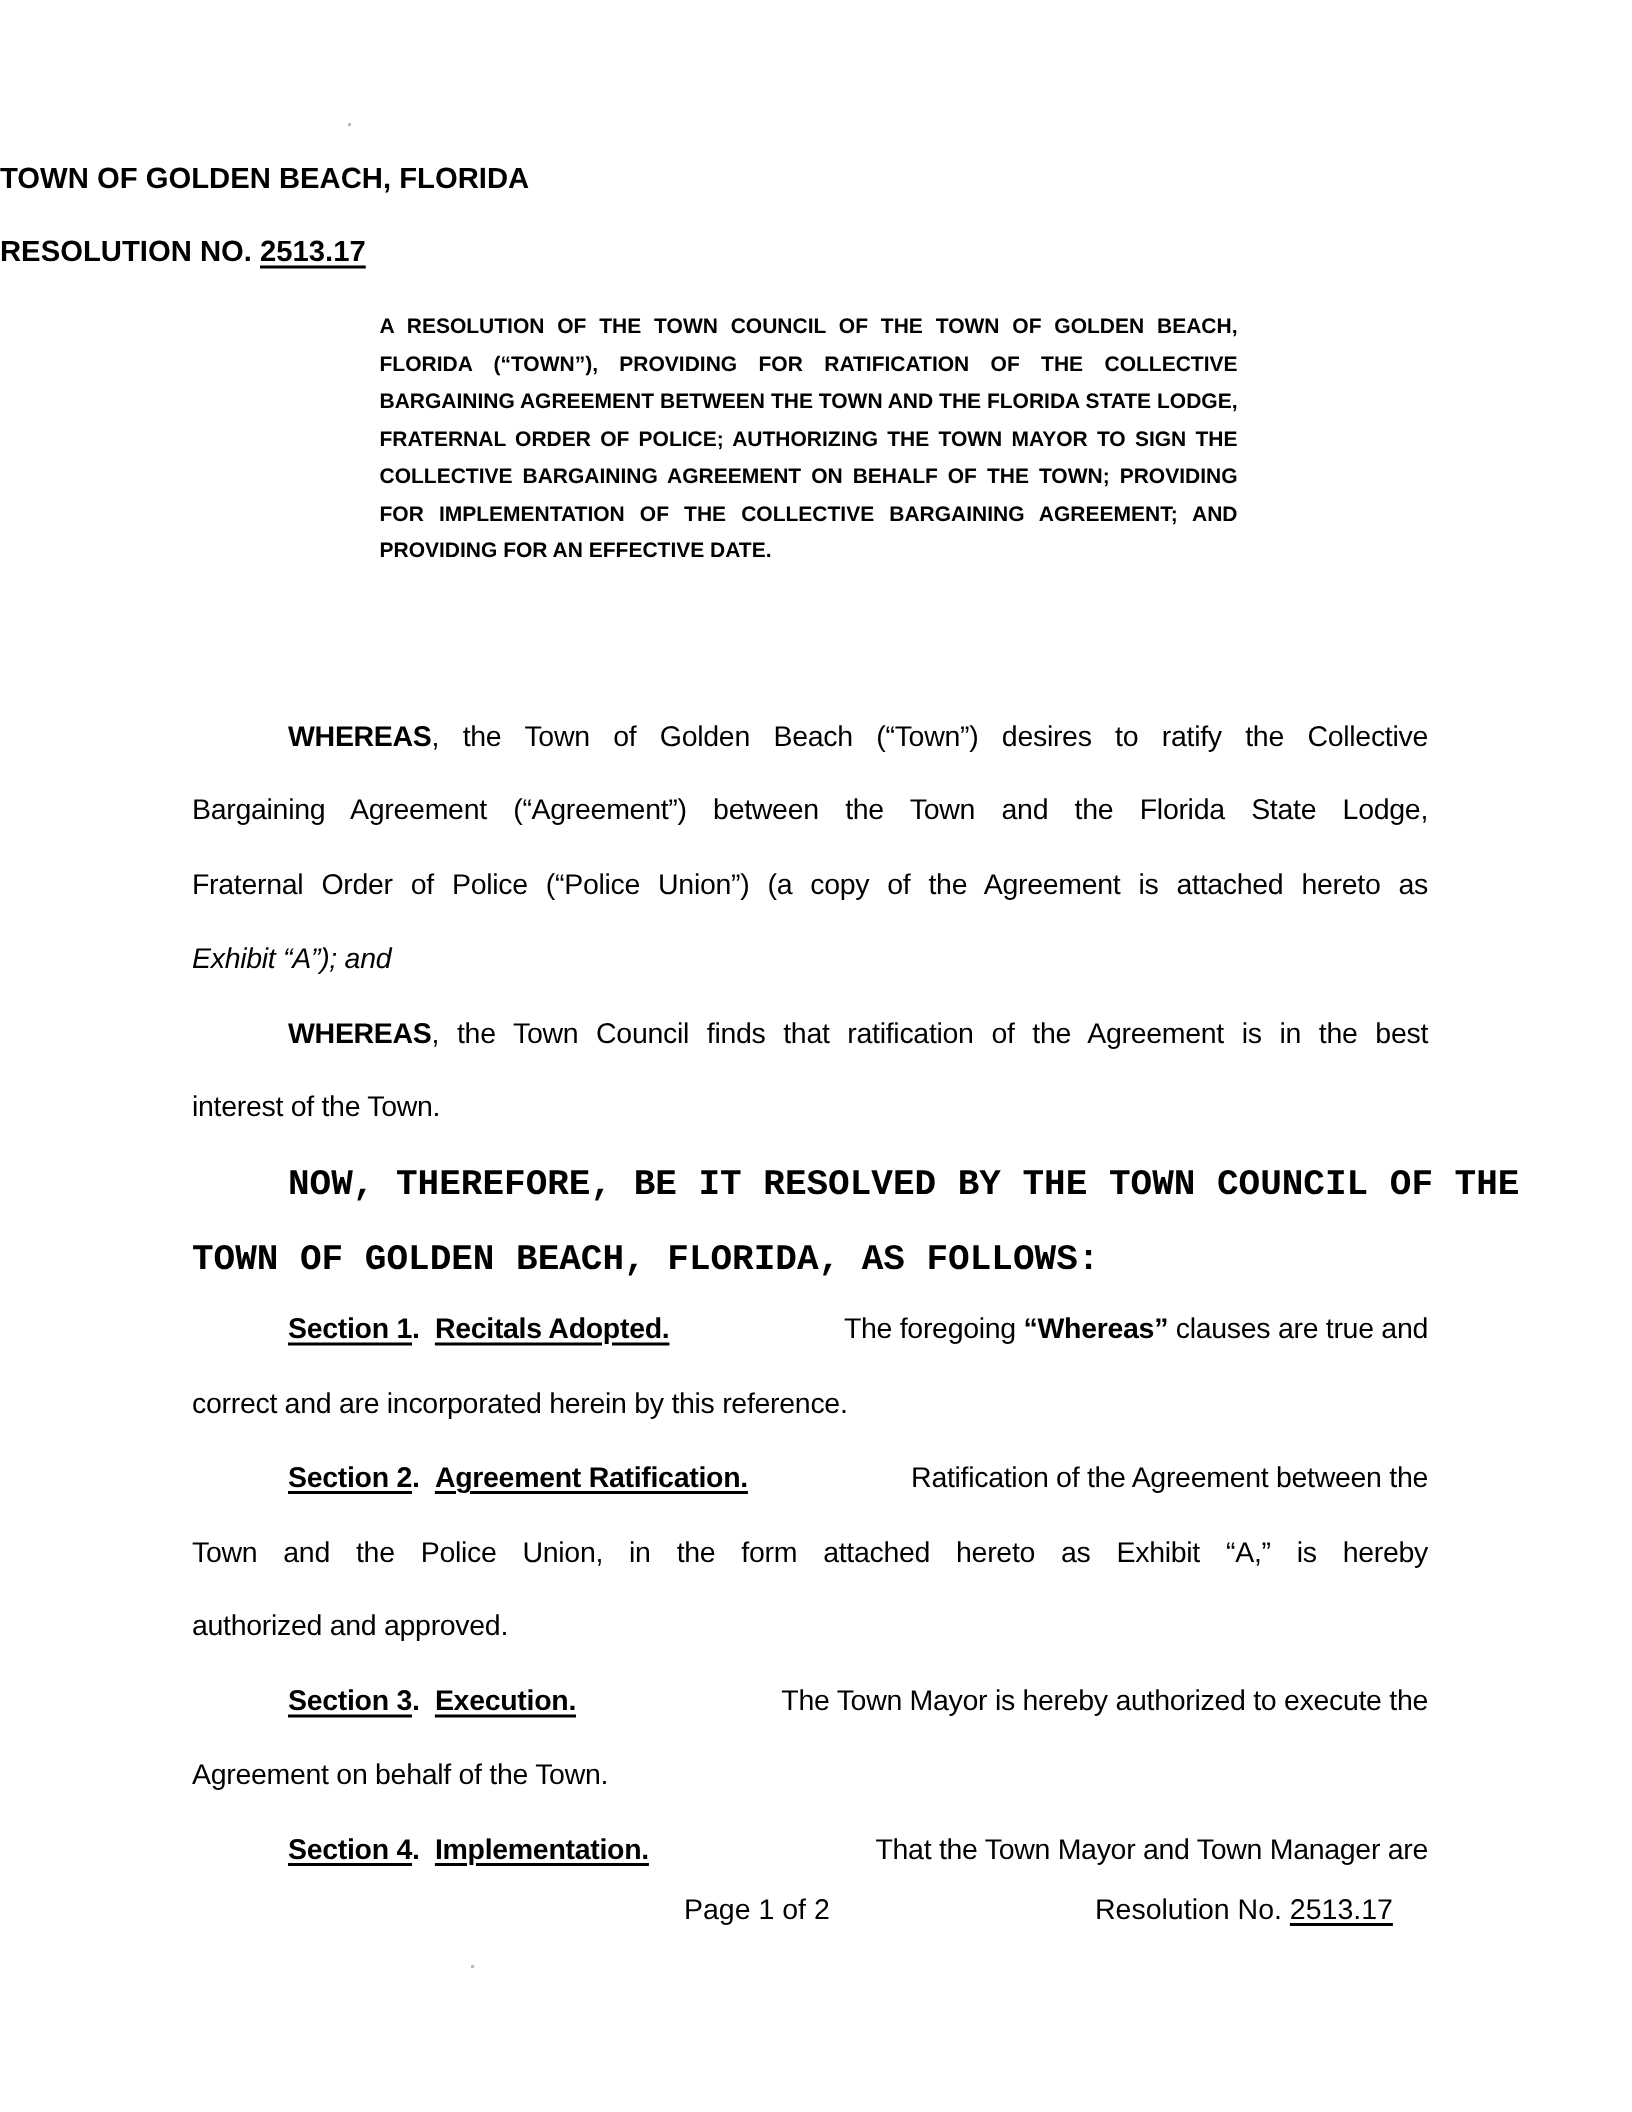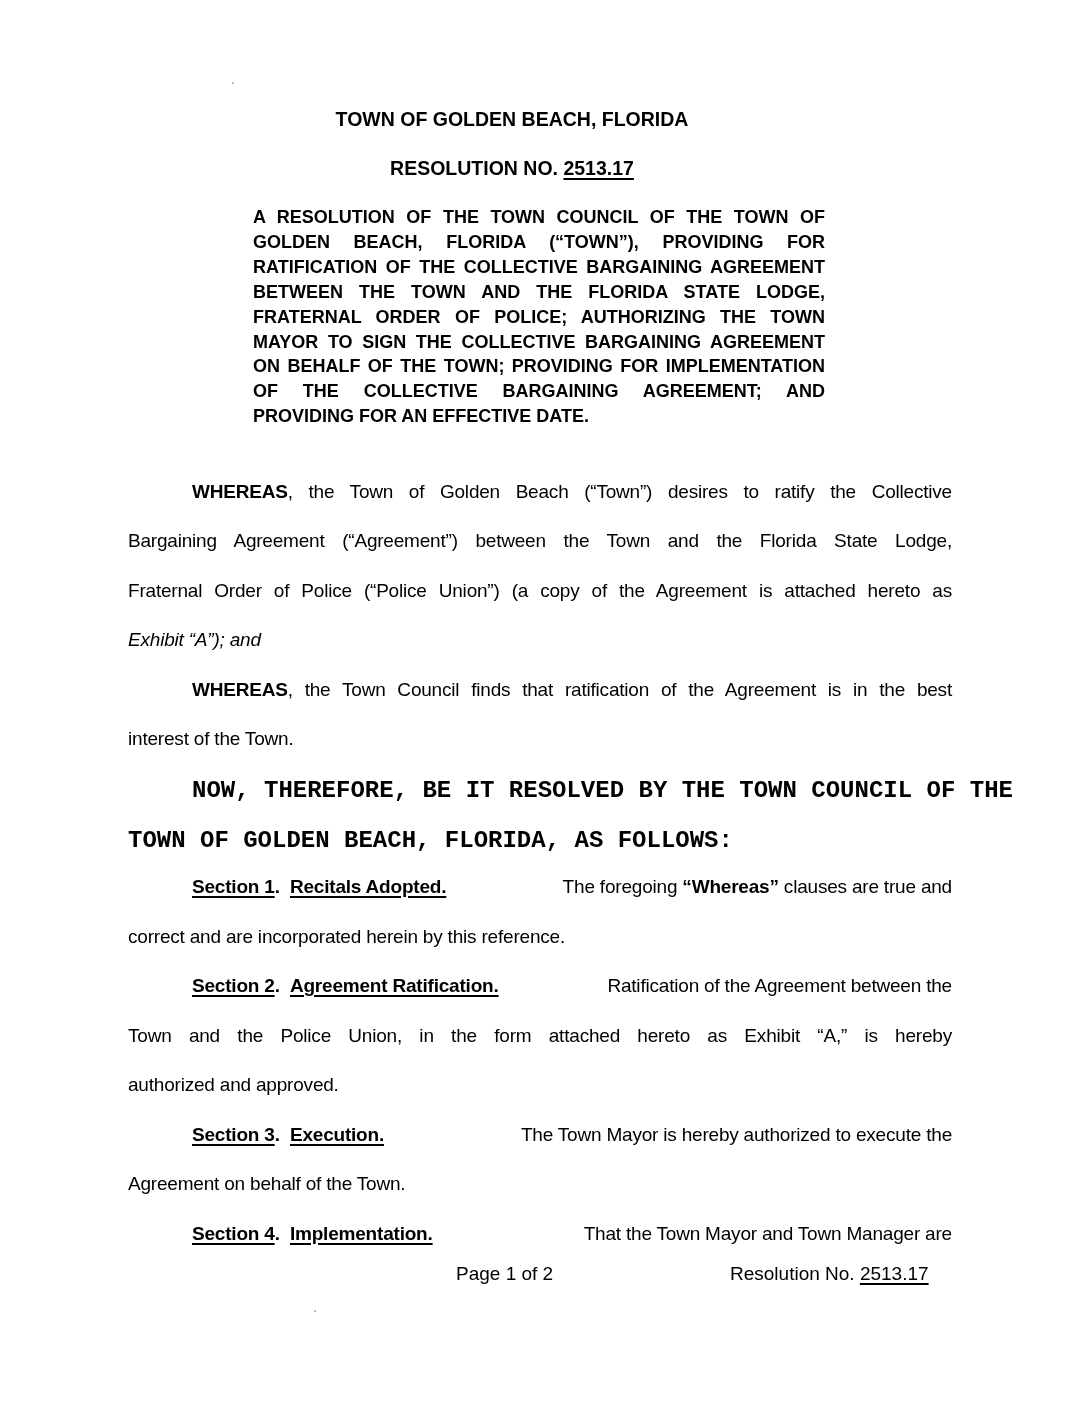--- a/index.html
+++ b/index.html
@@ -1,22 +1,22 @@
 <!DOCTYPE html>
 <html><head>
 <meta charset="utf-8">
 <style>
   html, body { margin: 0; padding: 0; background: #ffffff; }
   body { width: 1088px; height: 1408px; position: relative; overflow: hidden;
          font-family: "Liberation Sans", sans-serif; color: #000; }
   .page { position: absolute; left: 0; top: 0; width: 1088px; height: 1408px; background: #fff; }
-  .center { position: absolute; left: 0; width: 1024px; text-align: center; font-weight: bold; font-size: 19.5px; }
+  .center { position: absolute; left: 0; width: 1024px; text-align: left; font-weight: bold; font-size: 19.5px; }
   .u { text-decoration: underline; text-underline-offset: 3px; text-decoration-thickness: 1.5px; }
   .title-block { position: absolute; left: 253px; top: 205px; width: 572px;
-                 font-weight: bold; font-size: 18px; line-height: 24.9px; text-align: justify;
+                 font-weight: bold; font-size: 14px; line-height: 24.9px; text-align: justify;
                  text-align-last: left; }
   .line { position: absolute; font-size: 19px; white-space: nowrap; letter-spacing: -0.2px; }
   .just { position: absolute; left: 128px; width: 824px; font-size: 19px; text-align: justify;
           text-align-last: justify; white-space: nowrap; letter-spacing: -0.2px; }
   .b { font-weight: bold; }
   .heading-line { position: absolute; font-weight: bold; font-size: 24px; white-space: nowrap; font-family: Liberation Mono, monospace; }
   .sec-line { position: absolute; left: 192px; width: 760px; font-size: 19px; white-space: nowrap;
               display: flex; justify-content: space-between; letter-spacing: -0.2px; }
   .dot { position: absolute; width: 2px; height: 2px; background: #bbb; }
   .footer-page { position: absolute; left: 456px; top: 1263px; font-size: 19px; }

